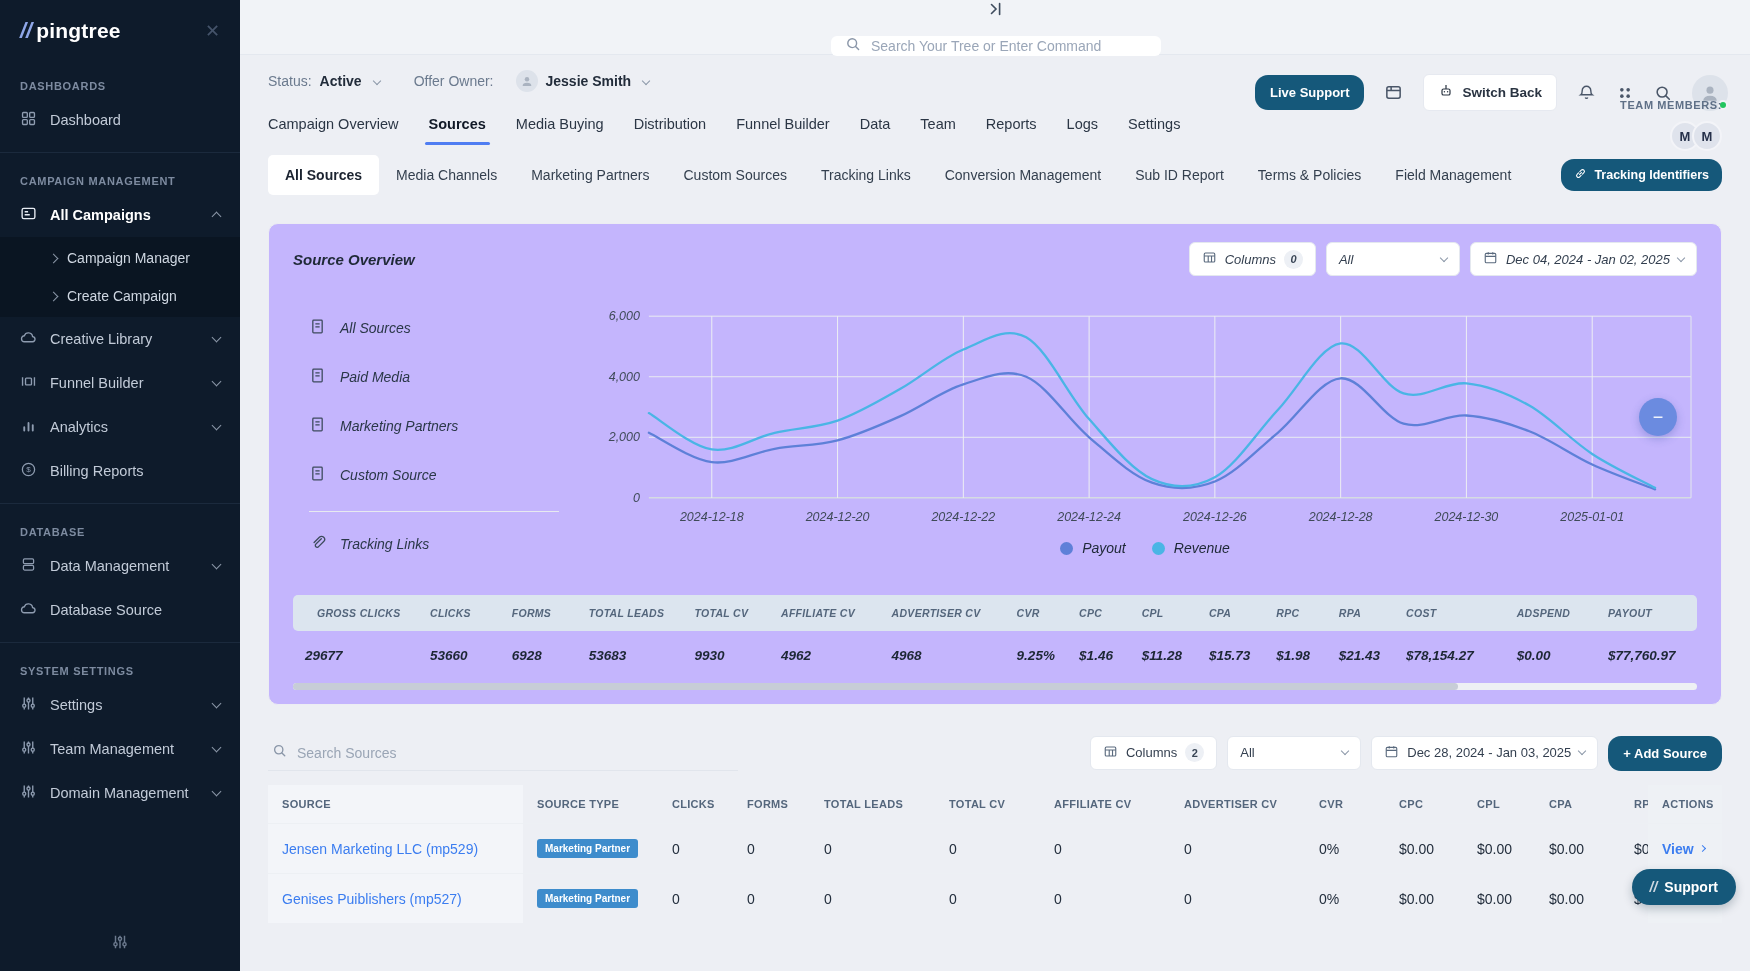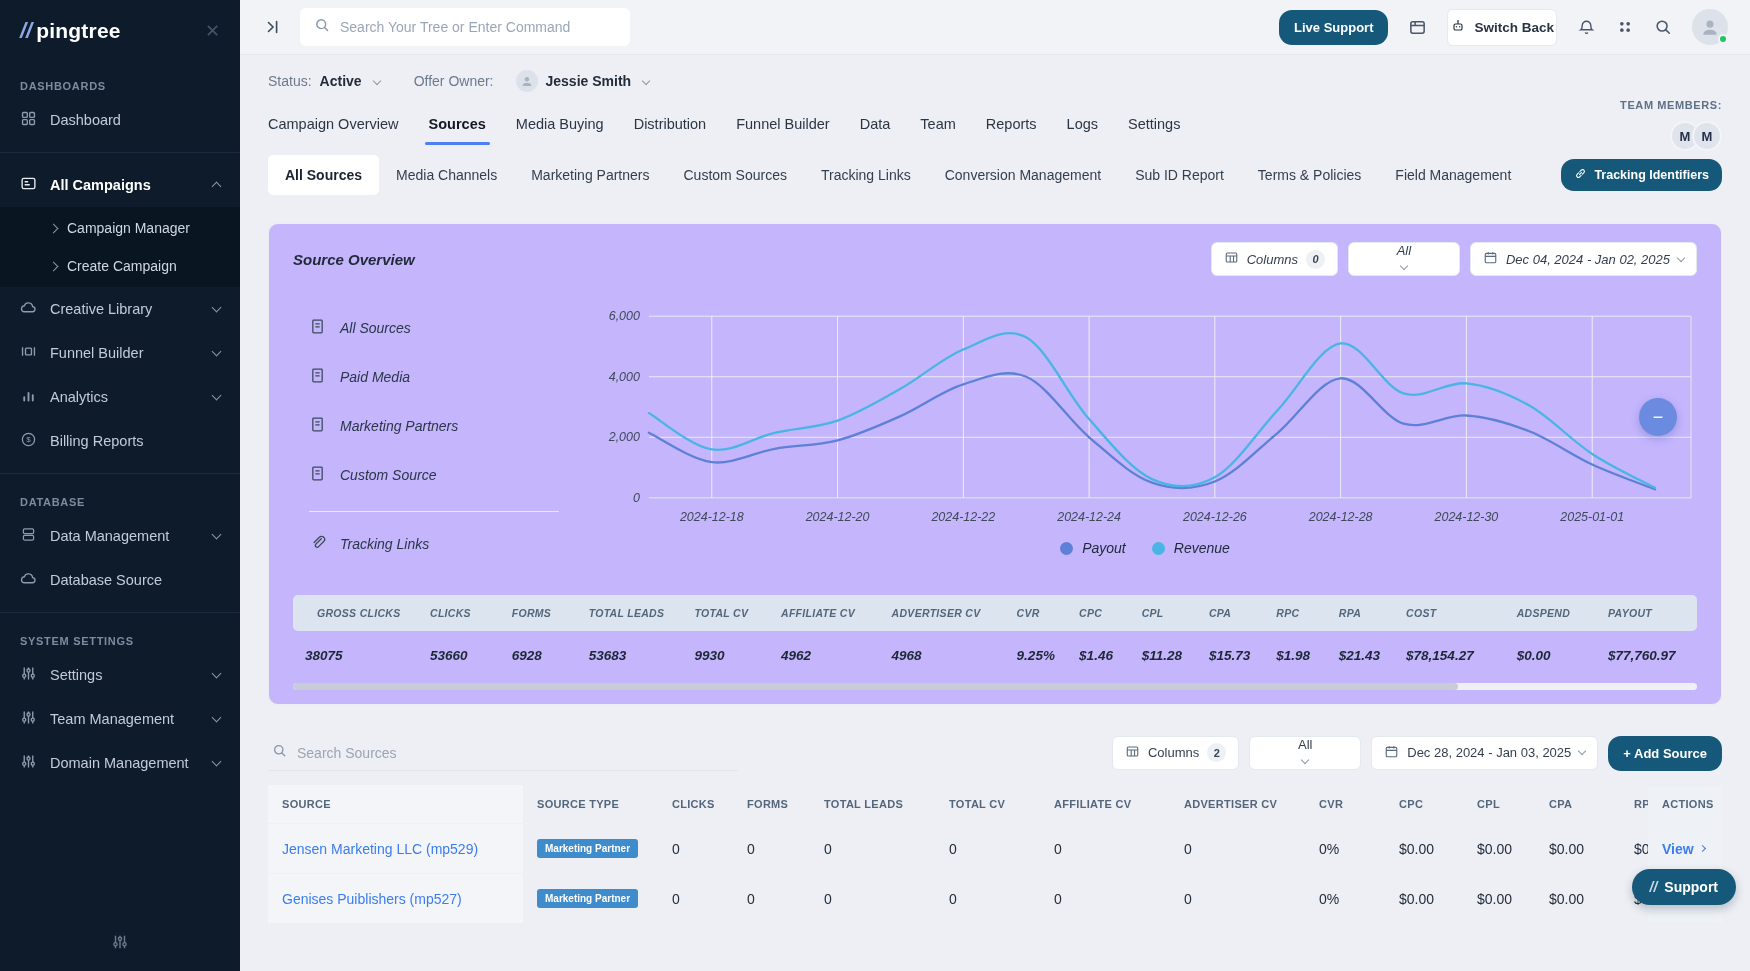--- a/index.html
+++ b/index.html
@@ -23,28 +23,28 @@
   .sb-sub { background:#0a1522; padding:2px 0; }
   .sb-subitem { display:flex; align-items:center; gap:10px; padding:11px 20px 11px 50px; font-size:14px; color:#cfd7e2; cursor:pointer; }
   .chev { width:7px; height:7px; border-right:1.6px solid #8b97a8; border-bottom:1.6px solid #8b97a8; display:inline-block; }
   .chev.down { transform:rotate(45deg); margin-top:-3px; }
   .chev.up { transform:rotate(-135deg); margin-top:3px; }
   .chev.right { transform:rotate(-45deg); }
   .sb-footer { padding:16px 0 20px; display:flex; justify-content:center; }
 
   
   .main { flex:1; display:flex; flex-direction:column; height:971px; overflow:hidden; }
-  .topbar { height:55px; background:#f1f3f7; border-bottom:1px solid #e4e8ef; display:flex; align-items:center; padding:0 22px 0 24px; gap:18px; }
+  .topbar { height:55px; background:#f1f3f7; border-bottom:1px solid #e4e8ef; display:flex; align-items:center; padding:0 22px 0 24px; gap:18px;flex-direction:column; }
   .collapse-btn { color:#3f4c5e; cursor:pointer; display:flex; align-items:center; }
   .cmd-search { display:flex; align-items:center; gap:10px; background:#fff; border-radius:6px; height:38px; width:330px; padding:0 14px; }
   .cmd-search input { border:none; outline:none; font-size:14px; color:#42506a; width:100%; font-family:inherit; background:transparent; }
   .cmd-search input::placeholder { color:#9aa6b8; }
   .topbar-right { margin-left:auto; display:flex; align-items:center; gap:20px; }
   .btn-dark { background:#15587a; color:#fff; border:none; border-radius:13px; font-size:13px; font-weight:700; padding:10px 15px; cursor:pointer; font-family:inherit; display:flex; align-items:center; gap:7px; }
-  .btn-white { background:#fff; color:#2a3442; border:1px solid #e6e9f0; border-radius:6px; font-size:13.5px; font-weight:600; padding:8px 2px; cursor:pointer; font-family:inherit; display:flex; align-items:center; gap:8px; }
+  .btn-white { background:#fff; color:#2a3442; border:1px solid #e6e9f0; border-radius:6px; font-size:13.5px; font-weight:600; padding:8px 14px; cursor:pointer; font-family:inherit; display:flex; align-items:center; gap:8px; }
   .icon-btn { cursor:pointer; display:flex; align-items:center; }
   .avatar { width:36px; height:36px; border-radius:50%; background:#dde2ea; position:relative; cursor:pointer; display:flex; align-items:center; justify-content:center; }
   .avatar .status-dot { position:absolute; right:0; bottom:1px; width:10px; height:10px; border-radius:50%; background:#22c55e; border:2px solid #f1f3f7; }
 
   .content { flex:1; padding:0 28px; position:relative; overflow:hidden; }
   .page-title { font-size:26px; font-weight:700; color:#1b2330; margin-top:26px; }
   .status-row { display:flex; align-items:center; margin-top:15px; font-size:14px; gap:8px; }
   .muted { color:#6b7a8e; }
   .strong { color:#222c3a; font-weight:600; }
   .status-row .chev { width:6px; height:6px; margin:0 4px; }
@@ -67,21 +67,21 @@
   .tracking-id-btn { margin-left:auto; }
 
   
   .card { background:#c4b5fd; border:1px solid #ecedf3; border-radius:10px; margin-top:28px; padding:18px 24px 14px;font-style:italic; }
   .card-head { display:flex; align-items:center; }
   .card-title { font-size:15px; font-weight:700; color:#1f2937; }
   .card-controls { margin-left:auto; display:flex; gap:10px; }
   .ctl { background:#fff; border:1px solid #e4e8ef; border-radius:6px; height:34px; display:flex; align-items:center; gap:8px; padding:0 12px; font-size:13px; color:#333f4f; cursor:pointer; white-space:nowrap; }
   .ctl .count-badge { background:#edf0f5; border-radius:50%; width:19px; height:19px; display:flex; align-items:center; justify-content:center; font-size:11px; font-weight:700; color:#3a4656; }
   .ctl .chev { width:6px; height:6px; }
-  .ctl.select { width:112px; justify-content:flex-start;flex-direction:column; }
+  .ctl.select { width:134px; justify-content:space-between; }
 
   .chart-zone { display:flex; margin-top:30px; }
   .src-list { width:300px; min-width:300px; padding-left:16px; }
   .src-item { display:flex; align-items:center; gap:14px; font-size:14px; color:#2a3748; padding:12px 0; margin-bottom:5px; cursor:pointer; }
   .src-divider { border-top:1px solid #e7eaf0; margin:14px 0 10px; width:88%; }
   .chart-wrap { flex:1; }
   .legend { display:flex; justify-content:center; gap:26px; margin-top:8px; }
   .legend-item { display:flex; align-items:center; gap:9px; font-size:14px; color:#1f2937; }
   .legend-dot { width:13px; height:13px; border-radius:50%; }
 
@@ -138,20 +138,21 @@
                 <rect x="3" y="3" width="5.6" height="5.6" rx="1"></rect>
                 <rect x="11.4" y="3" width="5.6" height="5.6" rx="1"></rect>
                 <rect x="3" y="11.4" width="5.6" height="5.6" rx="1"></rect>
                 <rect x="11.4" y="11.4" width="5.6" height="5.6" rx="1"></rect>
               </svg></span>
           <span>Dashboard</span>
         </div>
       </div>
 
       <div class="sb-section">
+        <div class="sb-label">CAMPAIGN MANAGEMENT</div>
         <div class="sb-item active">
           <span><svg width="17" height="17" viewBox="0 0 20 20" fill="none" stroke="#e7ecf3" stroke-width="1.6">
                 <rect x="2.5" y="4" width="15" height="12" rx="2"></rect>
                 <path d="M5.5 8h4M5.5 11.5h6"></path>
               </svg></span>
           <span>All Campaigns</span>
           <span class="chev up"></span>
         </div>
         <div class="sb-sub">
           <div class="sb-subitem">
@@ -498,21 +499,21 @@
               <div class="stat-h">CPC</div>
               <div class="stat-h">CPL</div>
               <div class="stat-h">CPA</div>
               <div class="stat-h">RPC</div>
               <div class="stat-h">RPA</div>
               <div class="stat-h">COST</div>
               <div class="stat-h">ADSPEND</div>
               <div class="stat-h">PAYOUT</div>
             </div>
           <div class="stats-grid" id="stats-vals">
-              <div class="stat-v">38075</div>
+              <div class="stat-v">29677</div>
               <div class="stat-v">53660</div>
               <div class="stat-v">6928</div>
               <div class="stat-v">53683</div>
               <div class="stat-v">9930</div>
               <div class="stat-v">4962</div>
               <div class="stat-v">4968</div>
               <div class="stat-v">9.25%</div>
               <div class="stat-v">$1.46</div>
               <div class="stat-v">$11.28</div>
               <div class="stat-v">$15.73</div>

